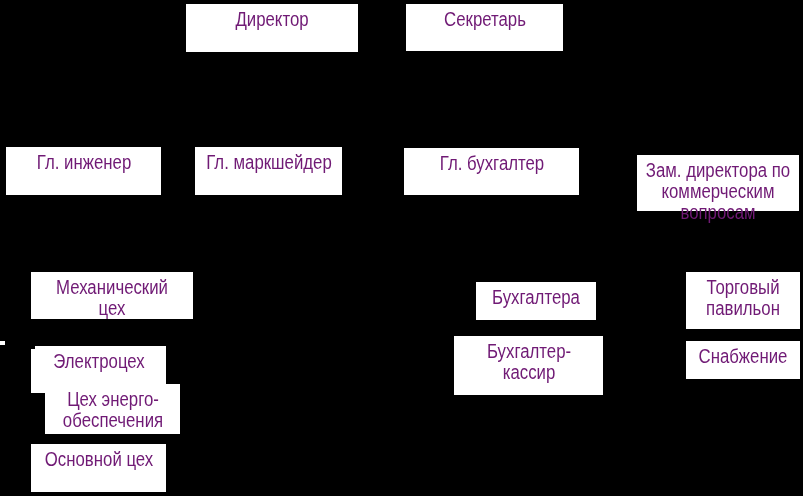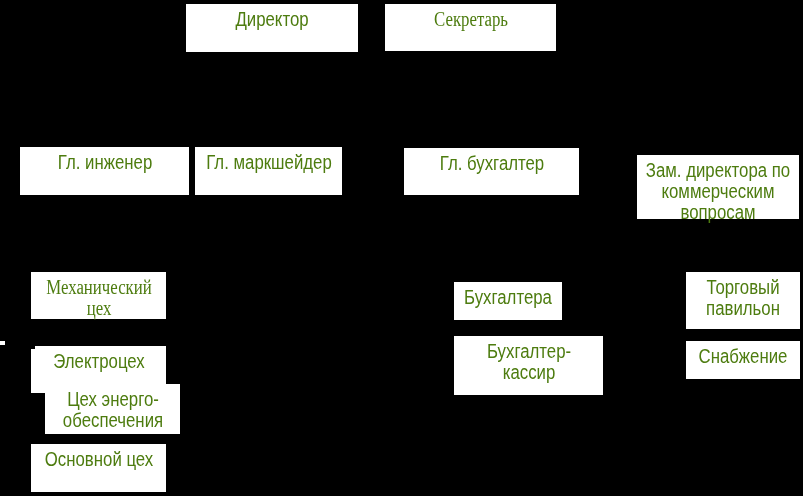--- a/index.html
+++ b/index.html
@@ -11,21 +11,21 @@
     position: relative;
     width: 803px;
     height: 496px;
     background: #000000;
     overflow: hidden;
     font-family: "Liberation Sans", "DejaVu Sans", sans-serif;
   }
   .box {
     position: absolute;
     background: #ffffff;
-    color: #4d7c0f;
+    color: #701a75;
   }
   .lbl {
     position: absolute;
     top: 5px;
     left: 50%;
     transform: translateX(-50%) scaleX(0.84);
     transform-origin: center top;
     font-size: 20px;
     line-height: 21px;
     text-align: center;
@@ -39,53 +39,53 @@
 <body>
 
 <div id="stage">
 
   <div class="box" style="left:186px; top:4px; width:172px; height:48px;">
     <div class="lbl">
       <div>Директор</div>
     </div>
   </div>
 
-  <div class="box" style="left:385px; top:4px; width:171px; height:47px;font-family:Liberation Serif, serif;">
+  <div class="box" style="left:406px; top:4px; width:157px; height:47px;">
     <div class="lbl">
       <div>Секретарь</div>
     </div>
   </div>
 
-  <div class="box" style="left:20px; top:147px; width:155px; height:48px;padding-left:14px;">
+  <div class="box" style="left:6px; top:147px; width:155px; height:48px;">
     <div class="lbl">
       <div>Гл. инженер</div>
     </div>
   </div>
 
   <div class="box" style="left:195px; top:147px; width:147px; height:48px;">
     <div class="lbl">
       <div>Гл. маркшейдер</div>
     </div>
   </div>
 
   <div class="box" style="left:404px; top:148px; width:175px; height:47px;">
     <div class="lbl">
       <div>Гл. бухгалтер</div>
     </div>
   </div>
 
-  <div class="box" style="left:637px; top:155px; width:162px; height:64px;">
+  <div class="box" style="left:637px; top:155px; width:162px; height:56px;">
     <div class="lbl">
       <div>Зам. директора по</div>
       <div>коммерческим</div>
       <div>вопросам</div>
     </div>
   </div>
 
-  <div class="box" style="left:31px; top:272px; width:135px; height:47px;font-family:Liberation Serif, serif;">
+  <div class="box" style="left:31px; top:272px; width:162px; height:47px;">
     <div class="lbl">
       <div>Механический</div>
       <div>цех</div>
     </div>
   </div>
 
   <div class="box" style="left:31px; top:330px; width:135px; height:47px;margin-top:16px;">
     <div class="lbl">
       <div>Электроцех</div>
     </div>
@@ -97,21 +97,21 @@
       <div>обеспечения</div>
     </div>
   </div>
 
   <div class="box" style="left:31px; top:444px; width:135px; height:48px;">
     <div class="lbl">
       <div>Основной цех</div>
     </div>
   </div>
 
-  <div class="box" style="left:454px; top:282px; width:108px; height:38px;">
+  <div class="box" style="left:476px; top:282px; width:120px; height:38px;">
     <div class="lbl">
       <div>Бухгалтера</div>
     </div>
   </div>
 
   <div class="box" style="left:454px; top:336px; width:149px; height:59px;text-decoration:underline;">
     <div class="lbl">
       <div>Бухгалтер-</div>
       <div>кассир</div>
     </div>

